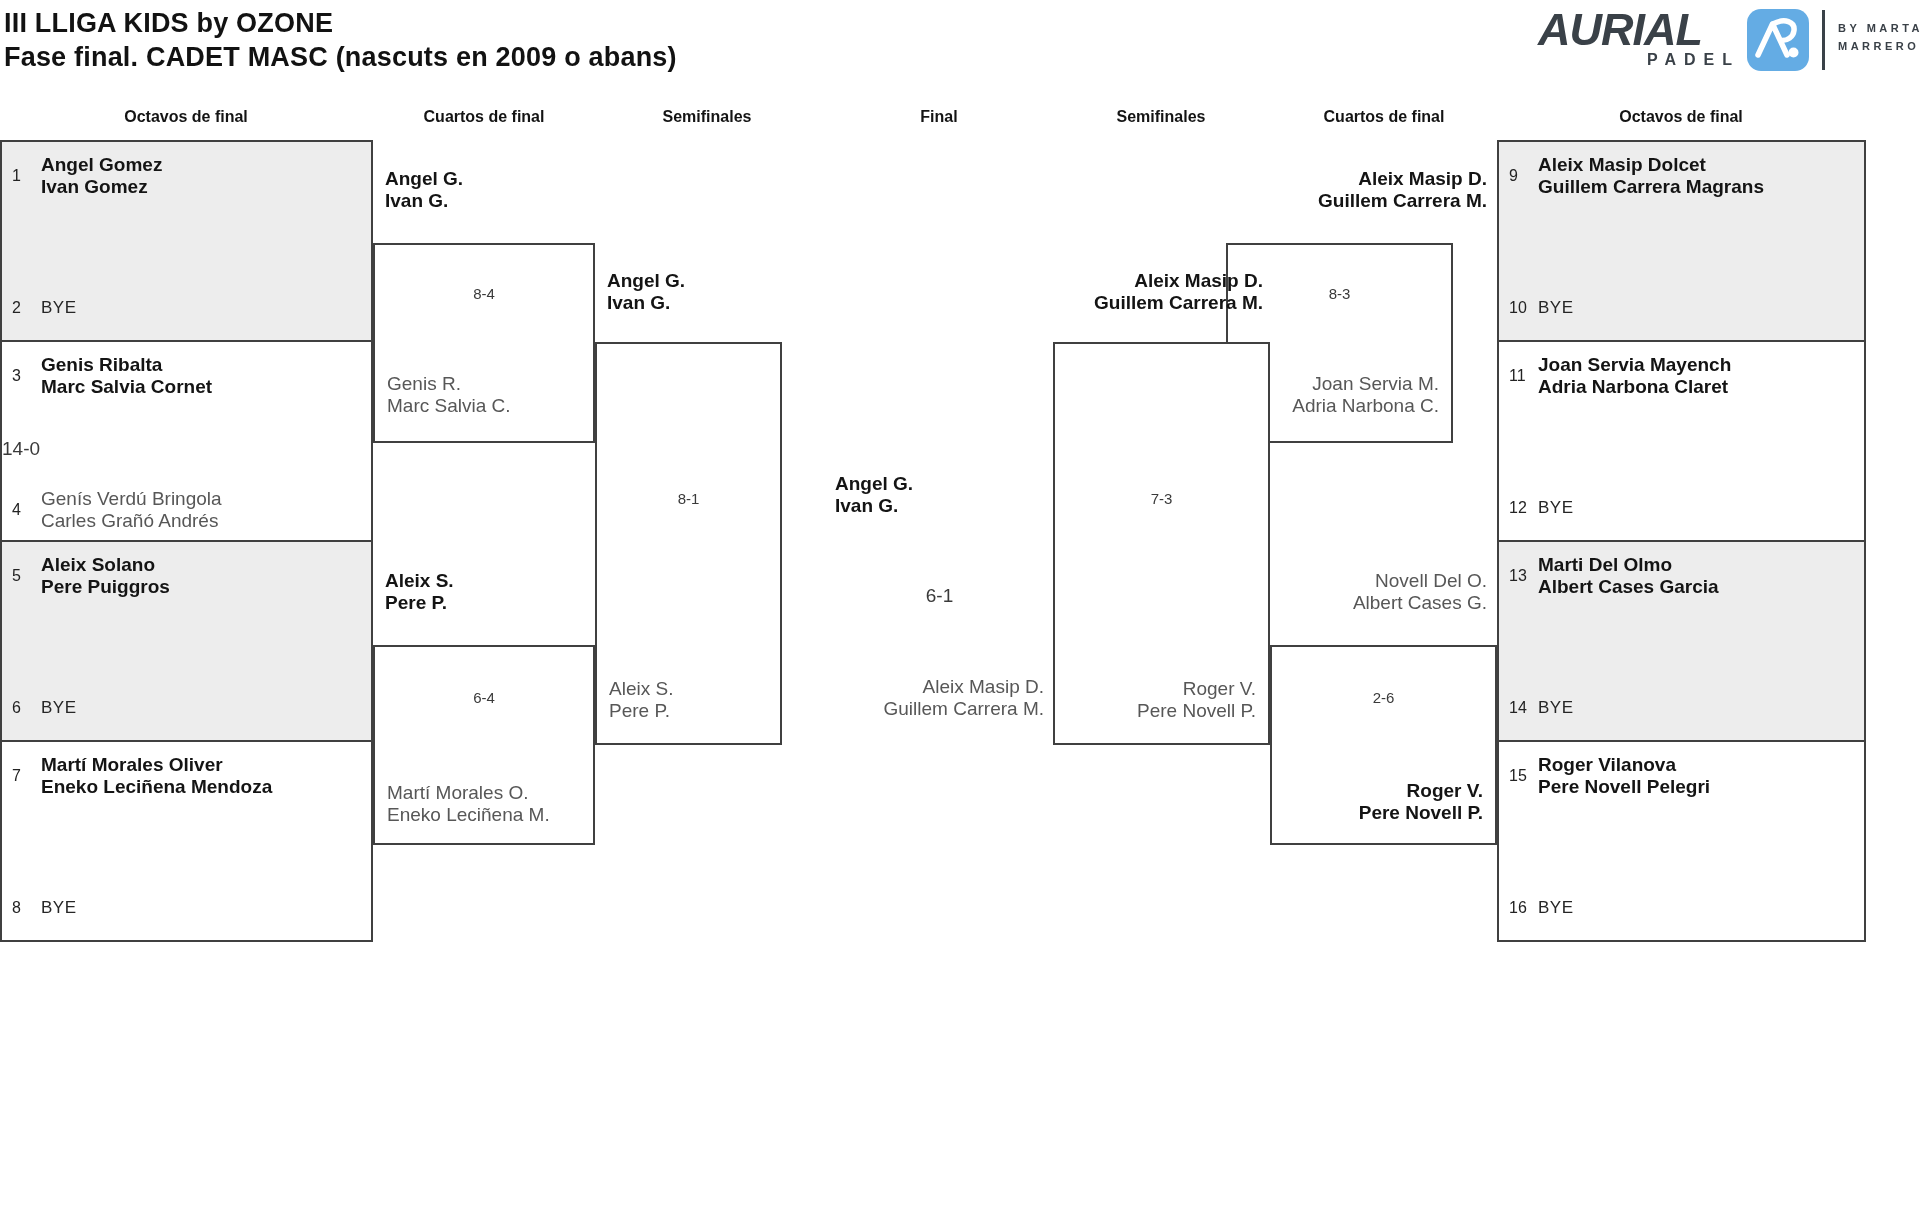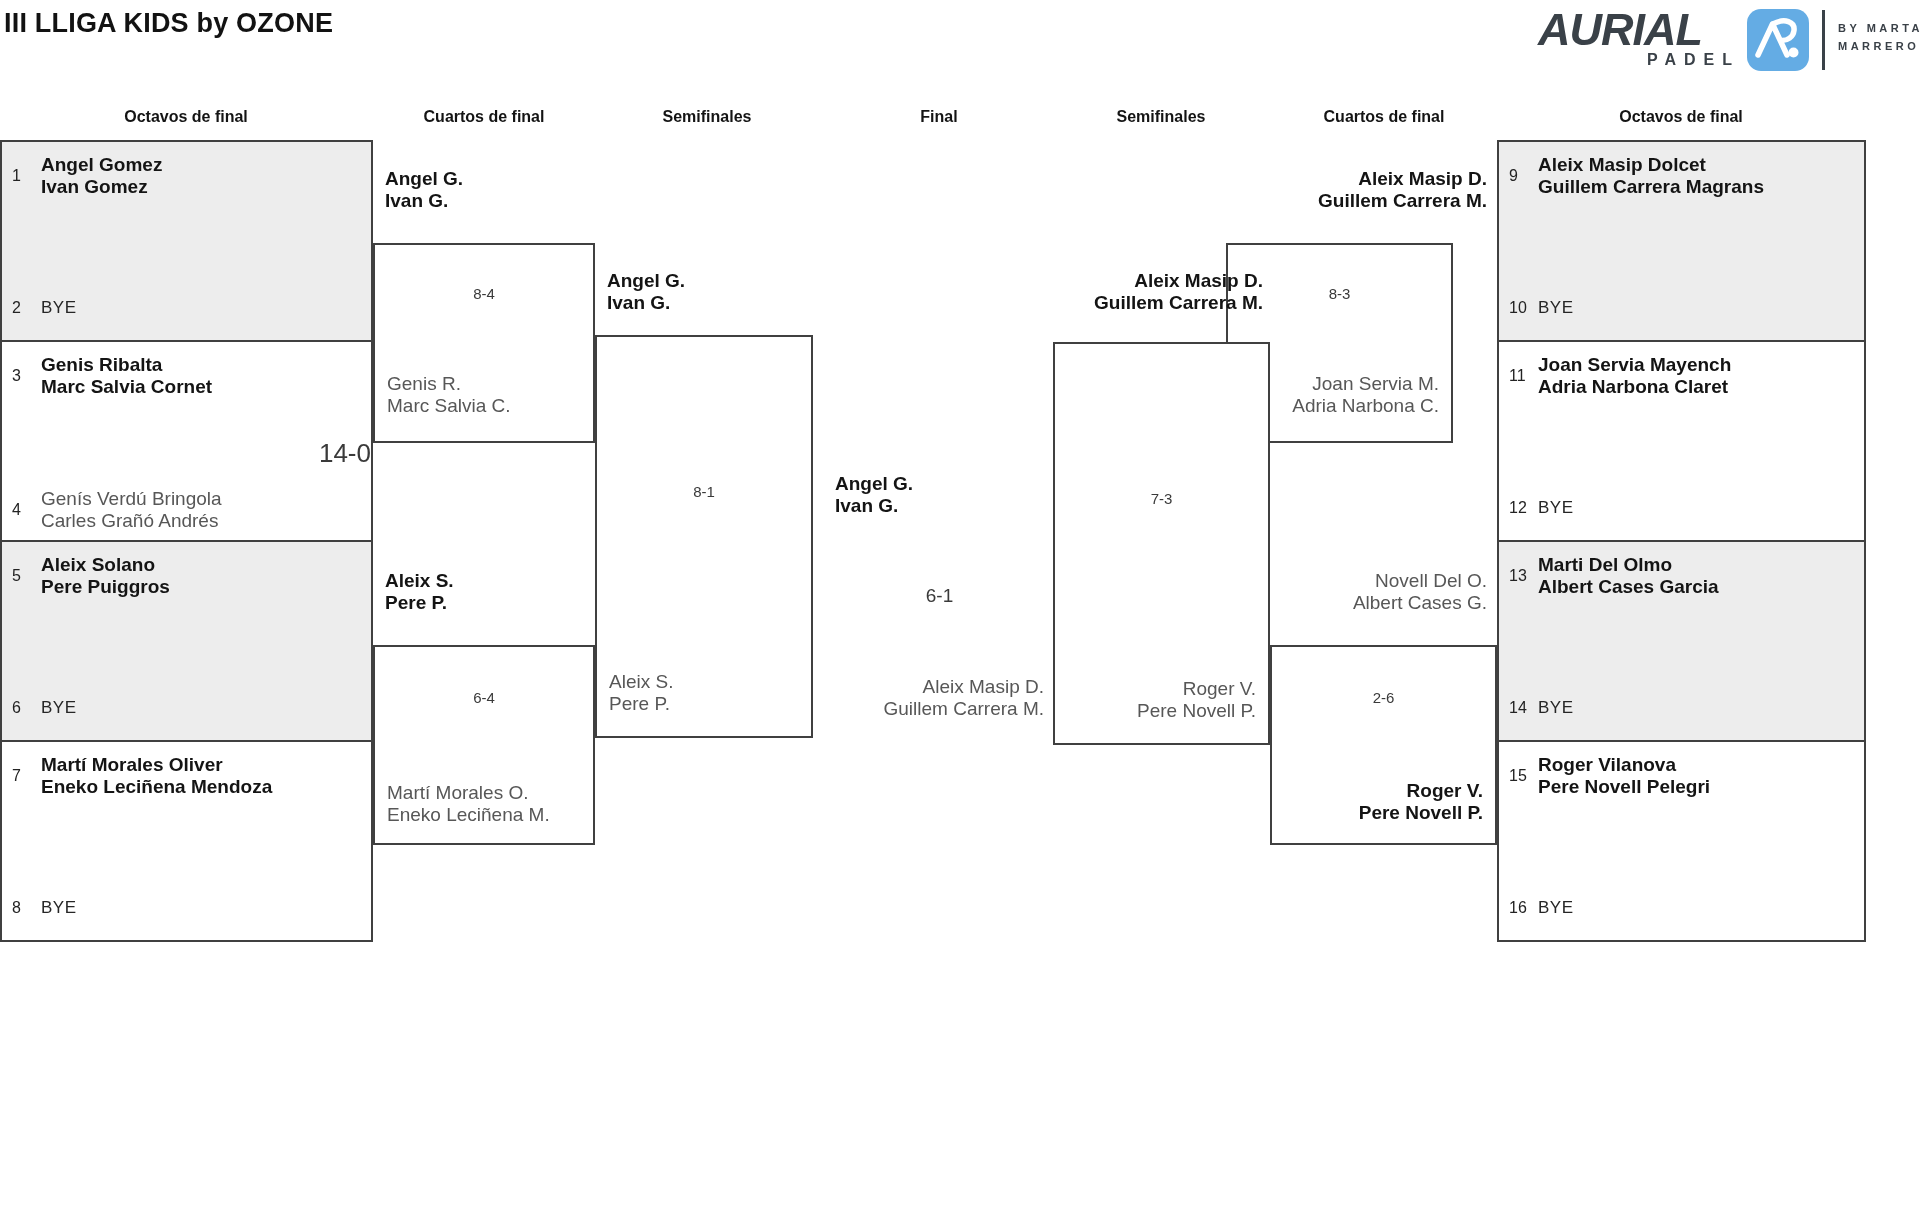--- a/index.html
+++ b/index.html
@@ -17,39 +17,40 @@
   .r16row:last-child{border-bottom:none;}
   .r16row.shade{background:var(--shade);}
   .slot{position:absolute;left:10px;display:flex;align-items:center;gap:9px;}
   .slot.top{top:12px;}
   .slot.bot{bottom:22px;}
   .slot.bot.named{bottom:8px;}
   .seed{font-size:16px;color:#232323;min-width:20px;}
   .nm{font-weight:700;font-size:19px;line-height:22px;color:#141414;white-space:nowrap;}
   .nm.l{font-weight:400;color:var(--loser);}
   .bye{font-size:17px;color:#262626;letter-spacing:.5px;}
-  .midscore{position:absolute;left:0;right:0;top:96px;text-align:right;font-size:26px;color:var(--score);}
+  .midscore{position:absolute;left:0;right:0;top:96px;text-align:left;font-size:19px;color:var(--score);}
   .score{position:absolute;left:0;right:0;text-align:center;font-size:15px;color:var(--score);}
   .team{position:absolute;font-size:19px;line-height:22px;white-space:nowrap;}
   .team.w{font-weight:700;color:#141414;}
   .team.l{font-weight:400;color:var(--loser);}
   .ta-r{text-align:right;}
   
   .brand{position:absolute;left:1538px;top:4px;font-size:45px;font-weight:700;font-style:italic;letter-spacing:-1px;color:var(--brand);white-space:nowrap;}
   .brand-sub{position:absolute;left:1600px;top:51px;width:140px;text-align:right;font-size:16px;font-weight:700;letter-spacing:8px;color:var(--brand);white-space:nowrap;}
   .logo-icon{position:absolute;left:1747px;top:9px;width:62px;height:62px;border-radius:14px;background:var(--accent);}
   .logo-divider{position:absolute;left:1822px;top:10px;width:3px;height:60px;background:var(--brand);}
   .byline{position:absolute;left:1838px;font-size:11px;font-weight:700;letter-spacing:3.5px;color:var(--brand);white-space:nowrap;}
 </style>
 </head>
 <body>
 
 <div id="canvas">
 
   <div class="title" style="top:8px">III LLIGA KIDS by OZONE</div>
+  <div class="title" style="top:42px">Fase final. CADET MASC (nascuts en 2009 o abans)</div>
 
   <div class="brand">AURIAL</div>
   <div class="brand-sub">PADEL</div>
   <div class="logo-icon">
     <svg width="62" height="62" viewBox="0 0 62 62">
       <path d="M11 46 L25.5 15 L40 46" fill="none" stroke="#fff" stroke-width="5.5" stroke-linecap="round" stroke-linejoin="round"></path>
       <path d="M26 15 C 38 8.5 48 13 47 21.5 C 46.2 28.5 40 31.5 35 31.5" fill="none" stroke="#fff" stroke-width="5.5" stroke-linecap="round"></path>
       <circle cx="46.5" cy="43.5" r="5" fill="#fff"></circle>
     </svg>
   </div>
@@ -201,21 +202,21 @@
     </div>
   </div>
   <div class="box" style="left:1270px;top:645px;width:227px;height:200px">
     <div class="score" style="top:42px">2-6</div>
     <div class="team w ta-r" style="left:0;right:12px;top:133px">
       <div>Roger V.</div>
       <div>Pere Novell P.</div>
     </div>
   </div>
 
-  <div class="box" style="left:595px;top:335px;width:218px;height:403px">
+  <div class="box" style="left:595px;top:342px;width:187px;height:403px">
     <div class="score" style="top:146px">8-1</div>
     <div class="team l" style="left:12px;top:334px">
       <div>Aleix S.</div>
       <div>Pere P.</div>
     </div>
   </div>
   <div class="box" style="left:1053px;top:342px;width:217px;height:403px">
     <div class="score" style="top:146px">7-3</div>
     <div class="team l ta-r" style="left:0;right:12px;top:334px">
       <div>Roger V.</div>

